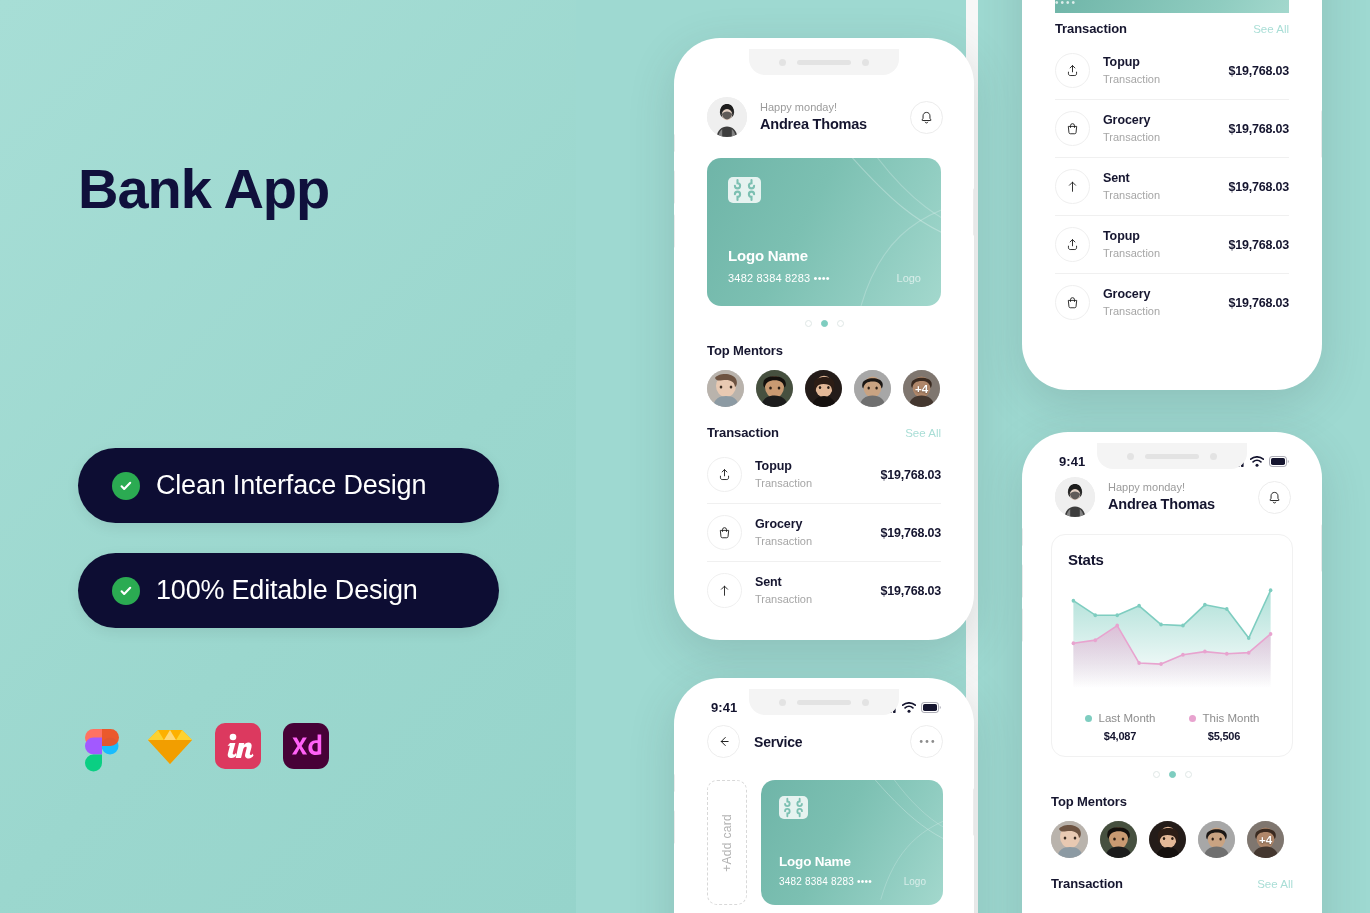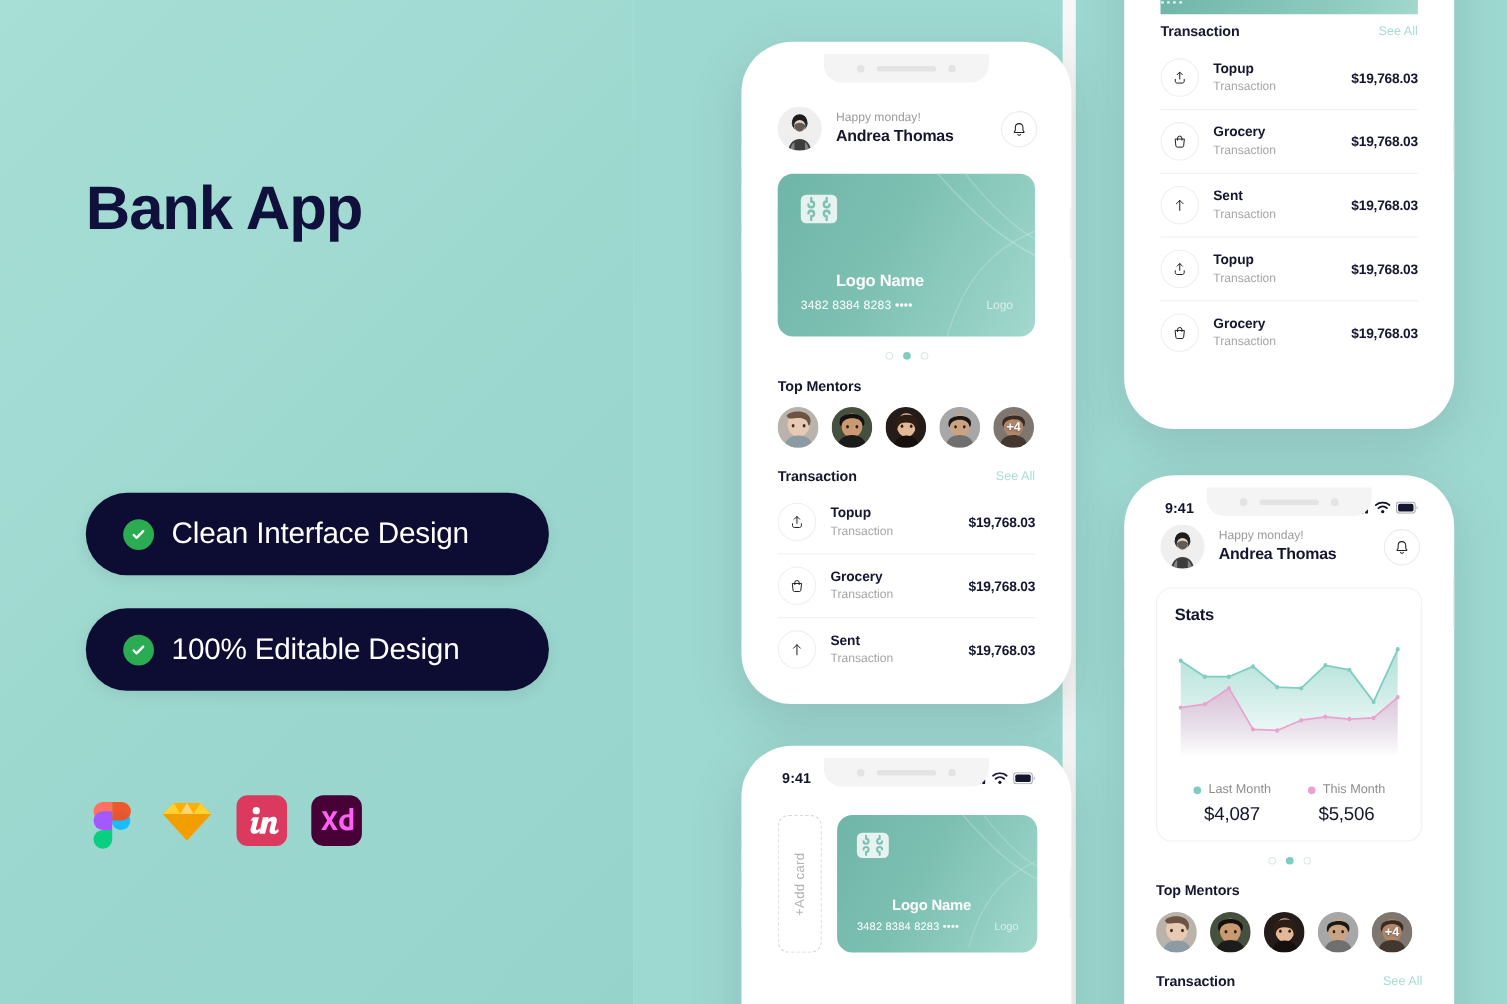--- a/index.html
+++ b/index.html
@@ -120,21 +120,21 @@
     background: linear-gradient(118deg, #6fb5a8 0%, #7cc0b2 42%, #8fccc0 72%, #a3d8cd 100%);
     color: #fff;
   }
   .card-arcs { position: absolute; inset: 0; }
   .chip {
     position: absolute; background: rgba(255,255,255,.82);
     border-radius: 5px;
   }
   .chip svg { display: block; }
   .card-logo-name {
-    position: absolute; font-weight: 700; color: #ffffff; letter-spacing: -.2px; margin-left: 32px;
+    position: absolute; font-weight: 700; color: #ffffff; letter-spacing: -.2px;
   }
   .card-number {
     position: absolute; color: #ffffff; letter-spacing: .2px;
   }
   .card-logo {
     position: absolute; color: rgba(255,255,255,.62);
   }
 
   .dots { display: flex; gap: 9px; justify-content: center; align-items: center; }
   .dot { width: 7px; height: 7px; border-radius: 50%; border: 1px solid #dfe7e6; background: #fff; }
@@ -175,21 +175,21 @@
   .stats-card {
     border: 1px solid #f1f1f1; border-radius: 14px;
     padding: 16px 16px 14px 16px; background: #fff;
   }
   .stats-title { font-size: 15px; font-weight: 700; color: #14142e; letter-spacing: -.2px; }
   .legend { display: flex; gap: 0; margin-top: 10px; }
   .legend-col { flex: 1 1 0; text-align: center; }
   .legend-top { display: flex; align-items: center; justify-content: center; gap: 7px; }
   .legend-dot { width: 7px; height: 7px; border-radius: 50%; }
   .legend-name { font-size: 11.5px; color: #8d8d8d; }
-  .legend-val { font-size: 17px; font-weight: 400; color: #14142e; margin-top: 6px; letter-spacing: -.2px; }
+  .legend-val { font-size: 11px; font-weight: 700; color: #14142e; margin-top: 6px; letter-spacing: -.2px; }
 
   
   .svc-head { display: flex; align-items: center; padding: 10px 20px 0 22px; gap: 14px; }
   .circ-btn {
     width: 33px; height: 33px; border-radius: 50%; border: 1px solid #ededed;
     display: flex; align-items: center; justify-content: center; flex: 0 0 33px;
   }
   .svc-title { font-size: 14px; font-weight: 700; color: #15152f; flex: 1 1 auto; letter-spacing: -.2px; }
   .addcard {
     border: 1.5px dashed #d8d8d8; border-radius: 10px;
@@ -730,20 +730,35 @@
               <circle cx="7" cy="9.2" r="1.5" fill="#15152f"></circle>
             </svg>
           <svg width="20" height="11" viewBox="0 0 20 11">
               <rect x=".5" y=".5" width="17" height="10" rx="2.6" fill="none" stroke="#15152f" stroke-opacity=".35"></rect>
               <rect x="2" y="2" width="14" height="7" rx="1.7" fill="#15152f"></rect>
               <path d="M18.8 4v3a1.7 1.7 0 000-3z" fill="#15152f" fill-opacity=".4"></path>
             </svg>
         </span>
       </div>
 
+      <div class="svc-head" style="padding-top:6px;">
+        <span class="circ-btn">
+          <svg width="15" height="15" viewBox="0 0 20 20">
+              <path d="M12.4 4.6L7 10l5.4 5.4M7.2 10h9" stroke="#1c1c1c" stroke-width="1.3" fill="none" stroke-linecap="round" stroke-linejoin="round"></path>
+            </svg>
+        </span>
+        <span class="svc-title">Service</span>
+        <span class="circ-btn">
+          <svg width="16" height="5" viewBox="0 0 16 5">
+              <circle cx="2.2" cy="2.5" r="1.4" fill="#8c8c8c"></circle>
+              <circle cx="8" cy="2.5" r="1.4" fill="#8c8c8c"></circle>
+              <circle cx="13.8" cy="2.5" r="1.4" fill="#8c8c8c"></circle>
+            </svg>
+        </span>
+      </div>
 
       <div style="display:flex; gap:14px; padding:0 20px 0 22px; margin-top:22px;">
         <div class="addcard" style="width:40px; height:125px; flex:0 0 40px;">
           <span>+Add card</span>
         </div>
         <div class="card" style="flex:1 1 auto; height:125px;">
           <svg class="card-arcs" viewBox="0 0 190 125" preserveAspectRatio="none">
             <path d="M104 -18 C 144 30, 176 62, 220 72" stroke="rgba(255,255,255,.28)" stroke-width="1" fill="none"></path>
             <path d="M124 -22 C 160 34, 194 60, 238 66" stroke="rgba(255,255,255,.22)" stroke-width="1" fill="none"></path>
             <path d="M210 36 C 168 48, 140 72, 125 125" stroke="rgba(255,255,255,.22)" stroke-width="1" fill="none"></path>

